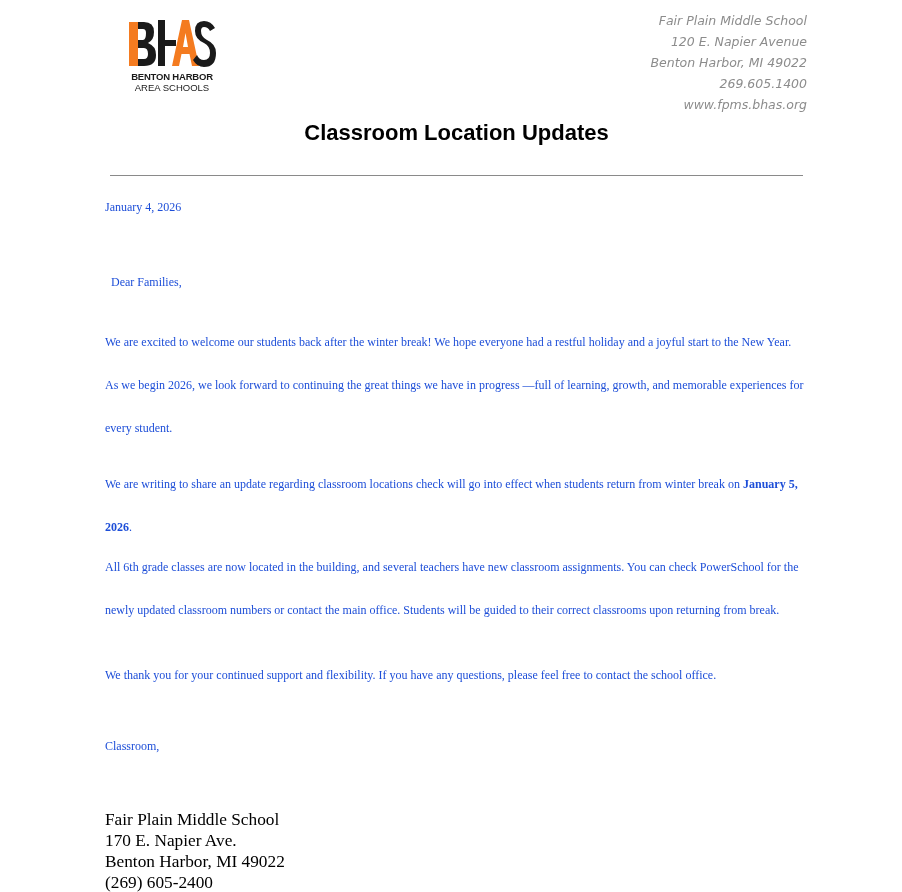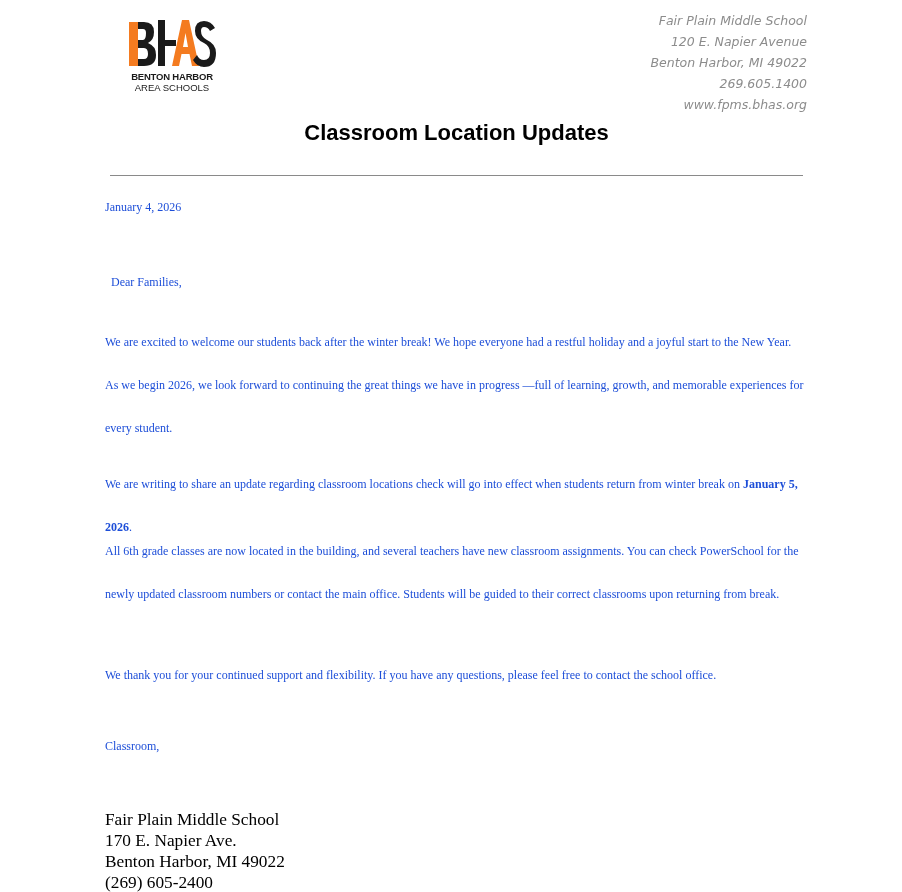--- a/index.html
+++ b/index.html
@@ -91,21 +91,21 @@
       font-size: 12px;
       color: #1d4ed8;
     }
     .date { top: 200px; }
     .salutation { top: 275px; margin-left: 6px; }
     .para {
       line-height: 43px;
     }
     .p1 { top: 321px; }
     .p2 { top: 463px; }
-    .p3 { top: 530px; }
+    .p3 { top: 546px; }
     .p4 { top: 654px; }
     .closing { top: 739px; }
     .signature {
       position: absolute;
       left: 105px;
       top: 809px;
       font-size: 17.3px;
       line-height: 21px;
       color: #000;
     }

